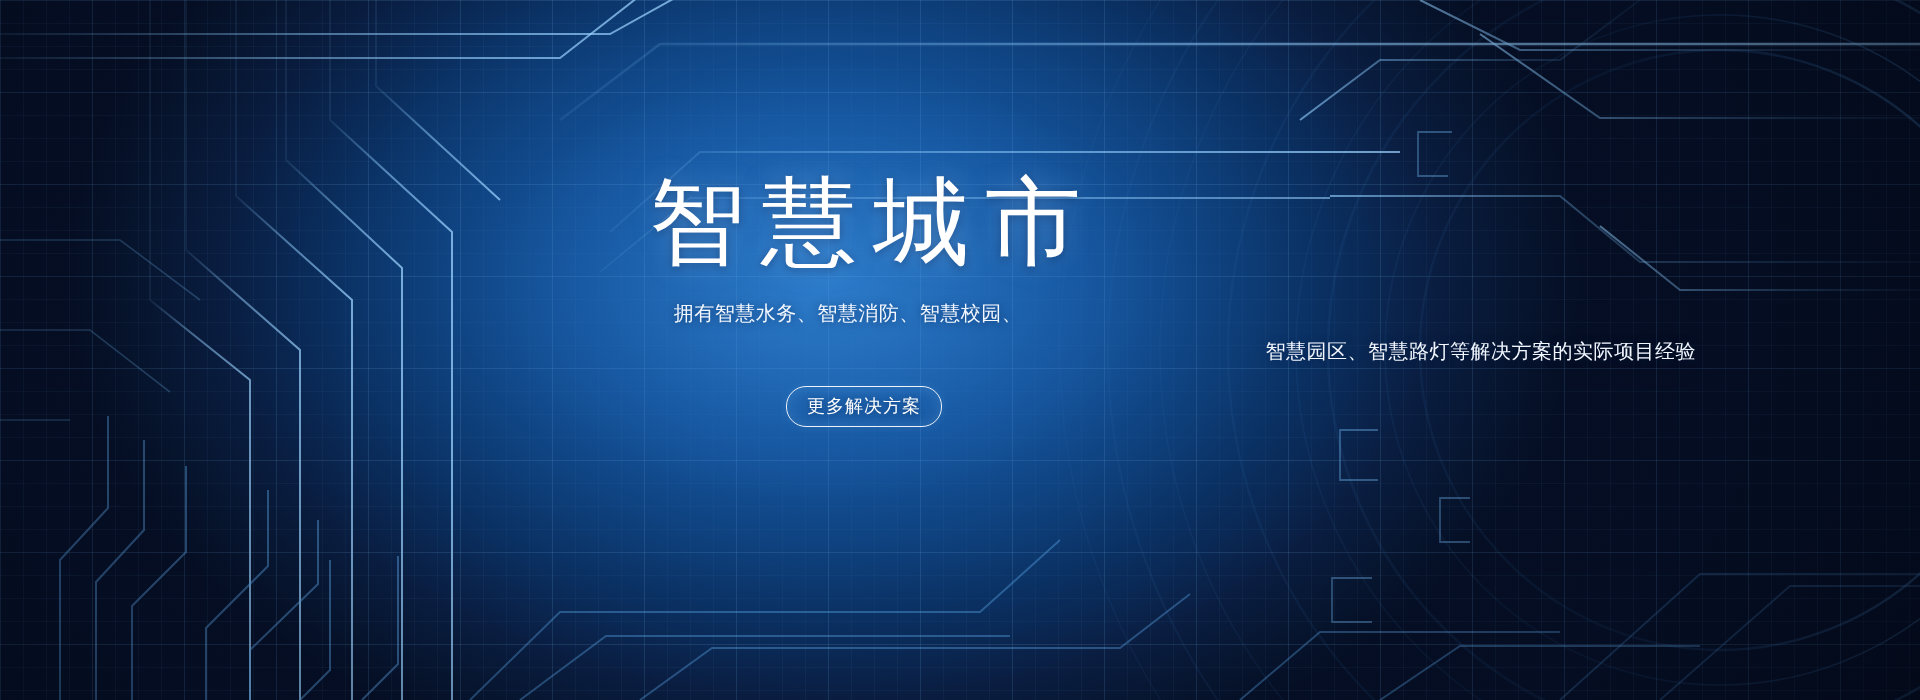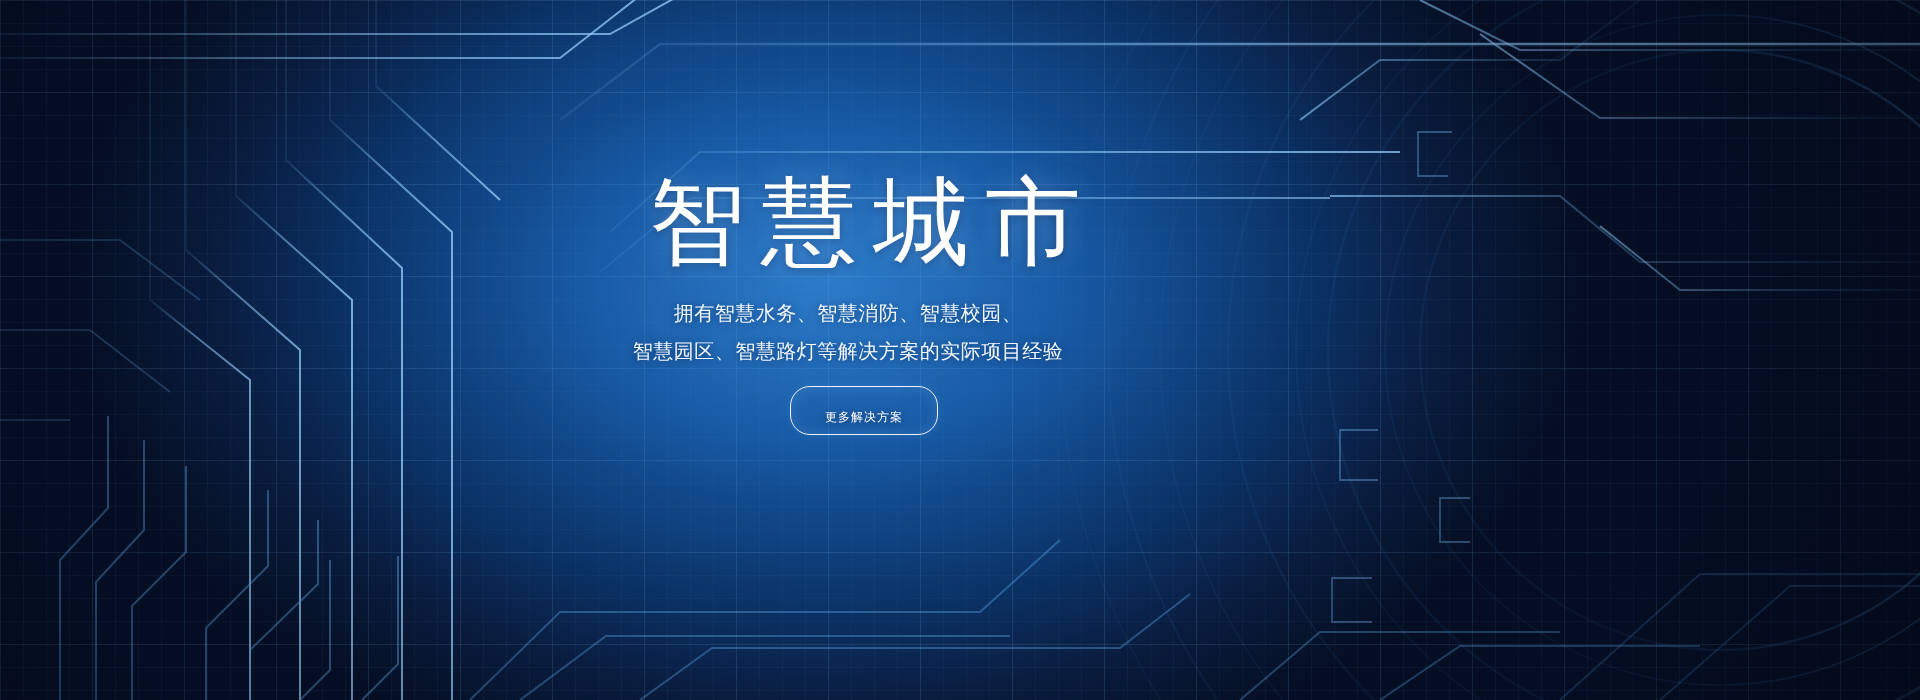--- a/index.html
+++ b/index.html
@@ -45,27 +45,27 @@
     letter-spacing:16px;text-indent:16px;
     text-shadow:0 0 26px rgba(150,205,255,.40), 0 2px 10px rgba(0,20,60,.45);
     padding-left:34px;
   }
   .sub{
     position:absolute;left:0;right:0;text-align:center;color:#f2f7ff;
     font-size:20px;font-weight:400;letter-spacing:.5px;
     text-shadow:0 1px 8px rgba(0,25,70,.55);
   }
   .sub1{top:300px;}
-  .sub2{top:338px;}
+  .sub2{top:338px;text-align:right;}
   .btn-wrap{position:absolute;left:0;right:0;top:386px;text-align:center;padding-left:32px;}
   .btn{
     display:inline-block;box-sizing:border-box;
-    min-width:148px;padding:22px 20px 8px;
+    min-width:148px;padding:7px 20px 8px;
     border:1.6px solid rgba(255,255,255,.92);border-radius:20px;
-    color:#ffffff;font-size:12px;letter-spacing:1px;background:transparent;
+    color:#ffffff;font-size:18px;letter-spacing:1px;background:transparent;
     text-shadow:0 1px 6px rgba(0,25,70,.5);
     box-shadow:0 0 14px rgba(140,200,255,.18) inset, 0 0 10px rgba(120,190,255,.14);
     cursor:pointer;
   }
 </style>
 </head>
 <body>
 
 <div class="stage">
 

